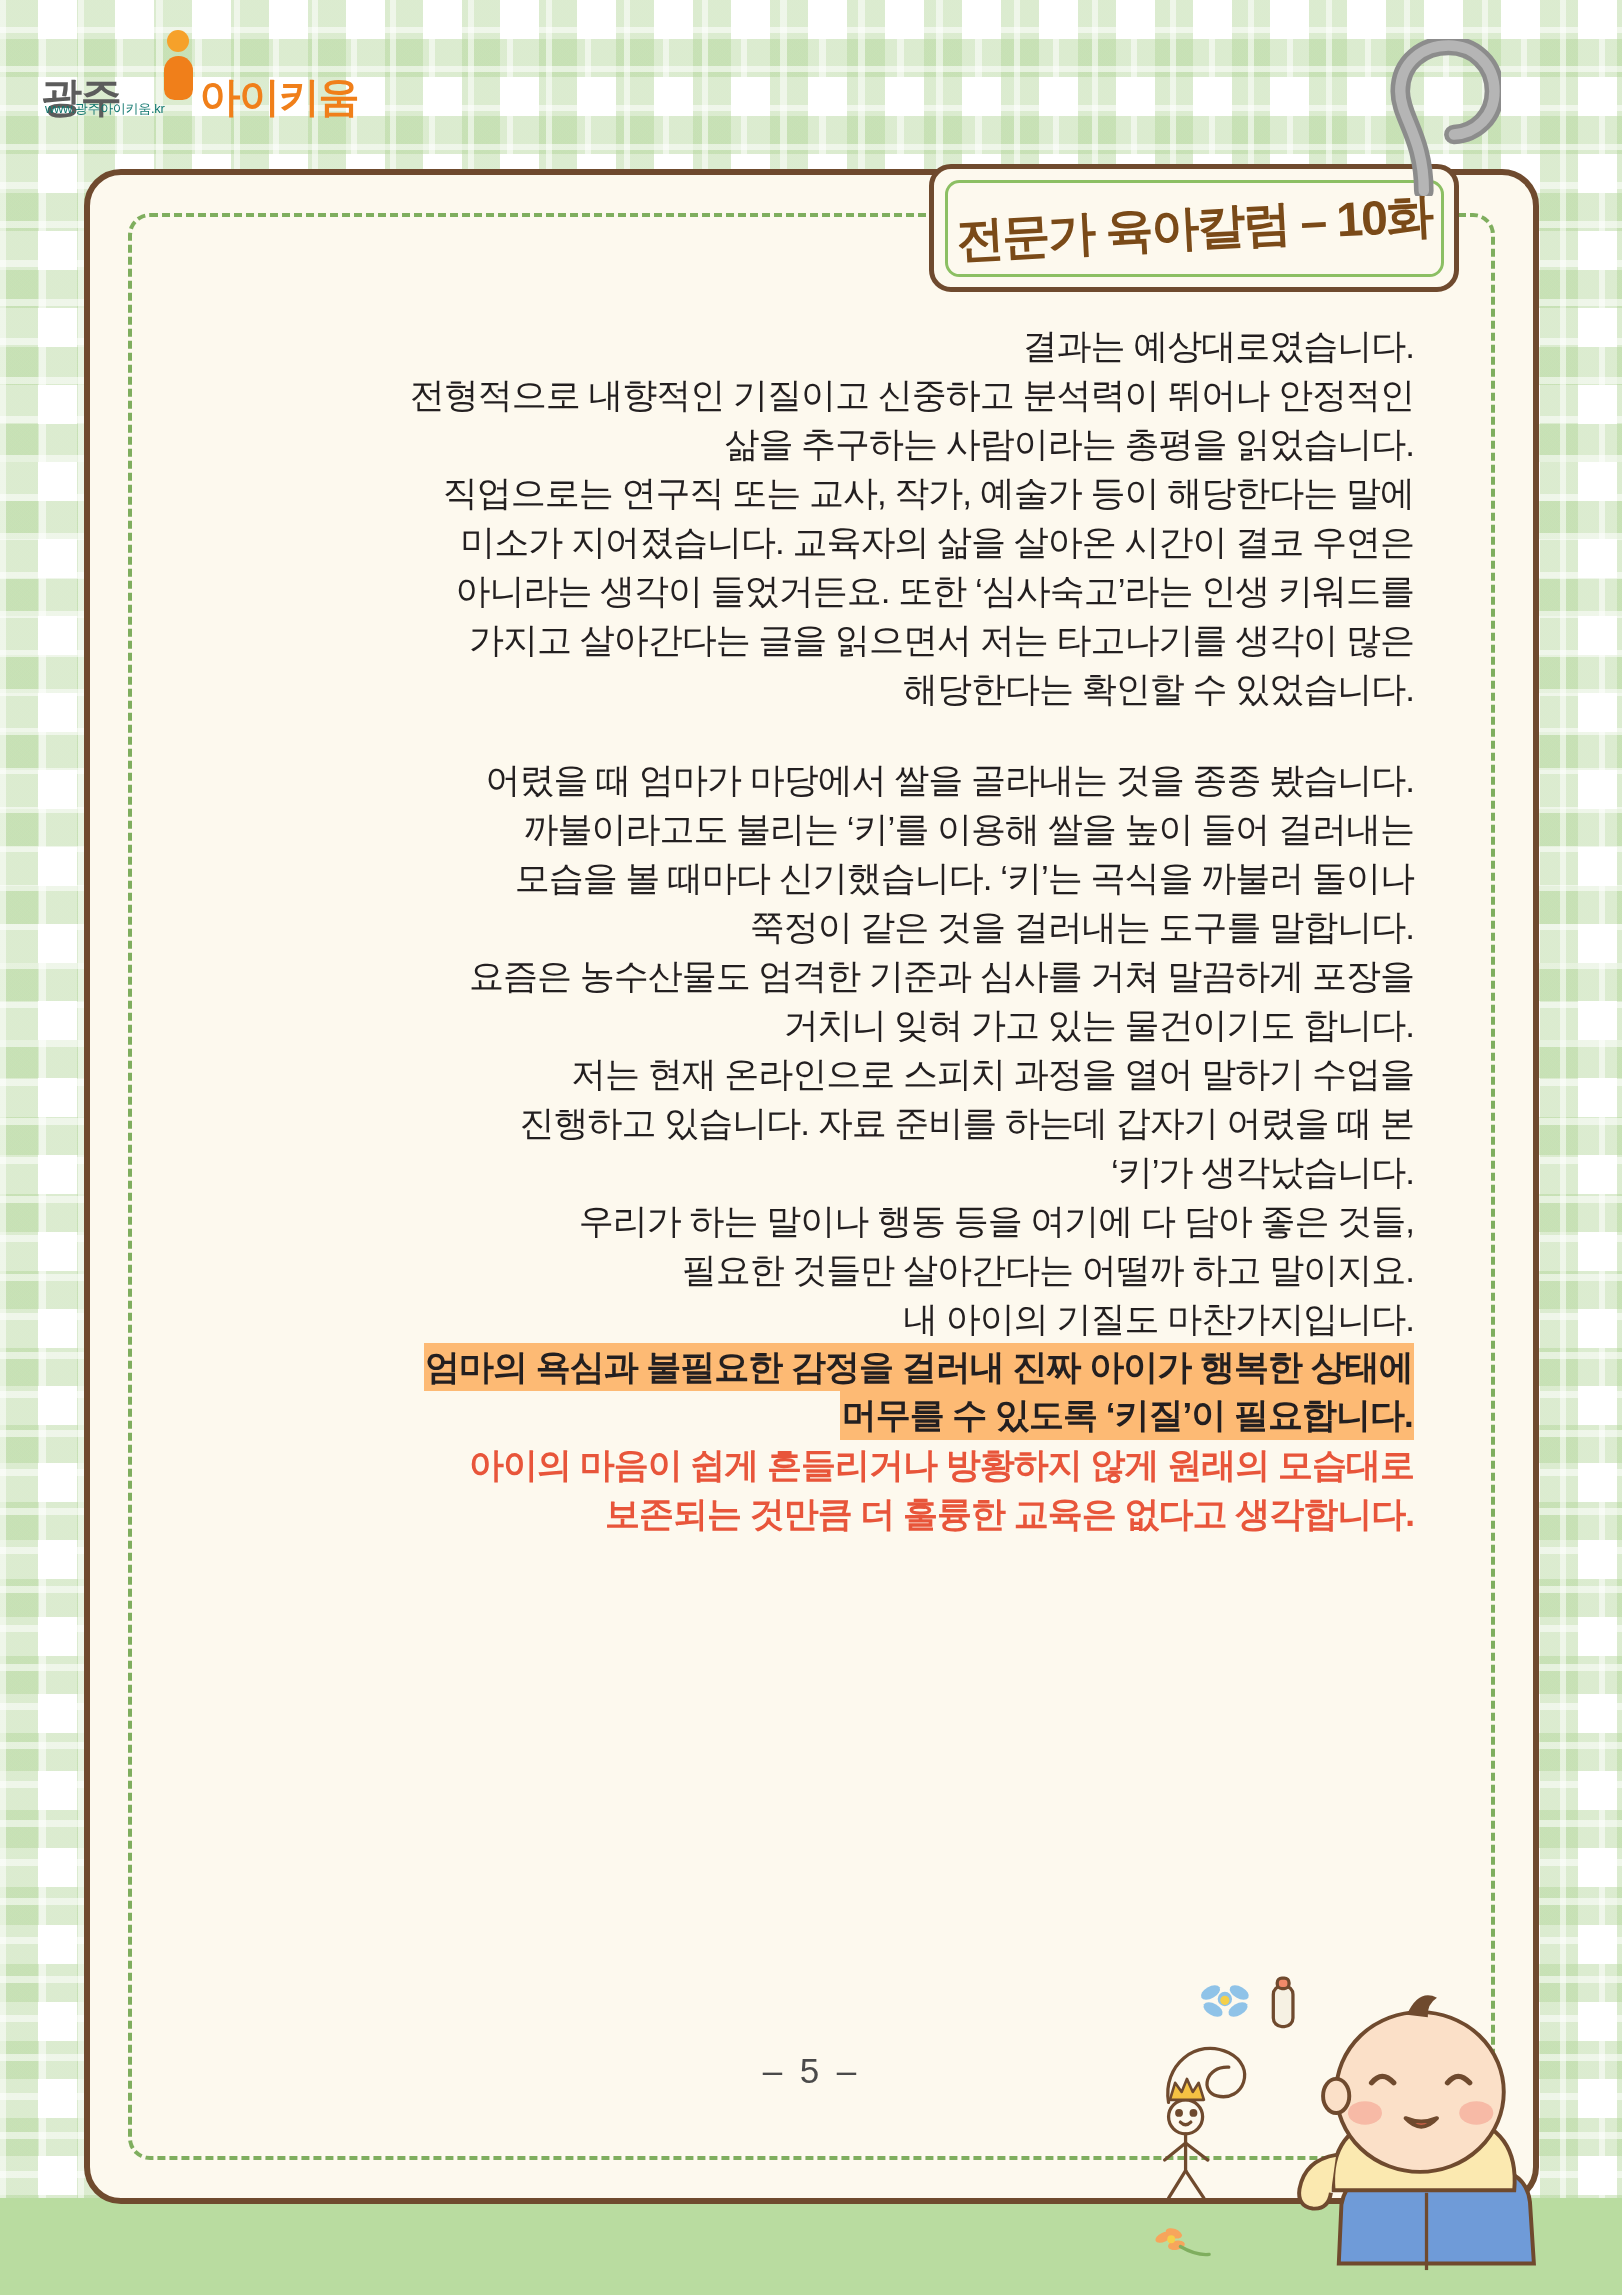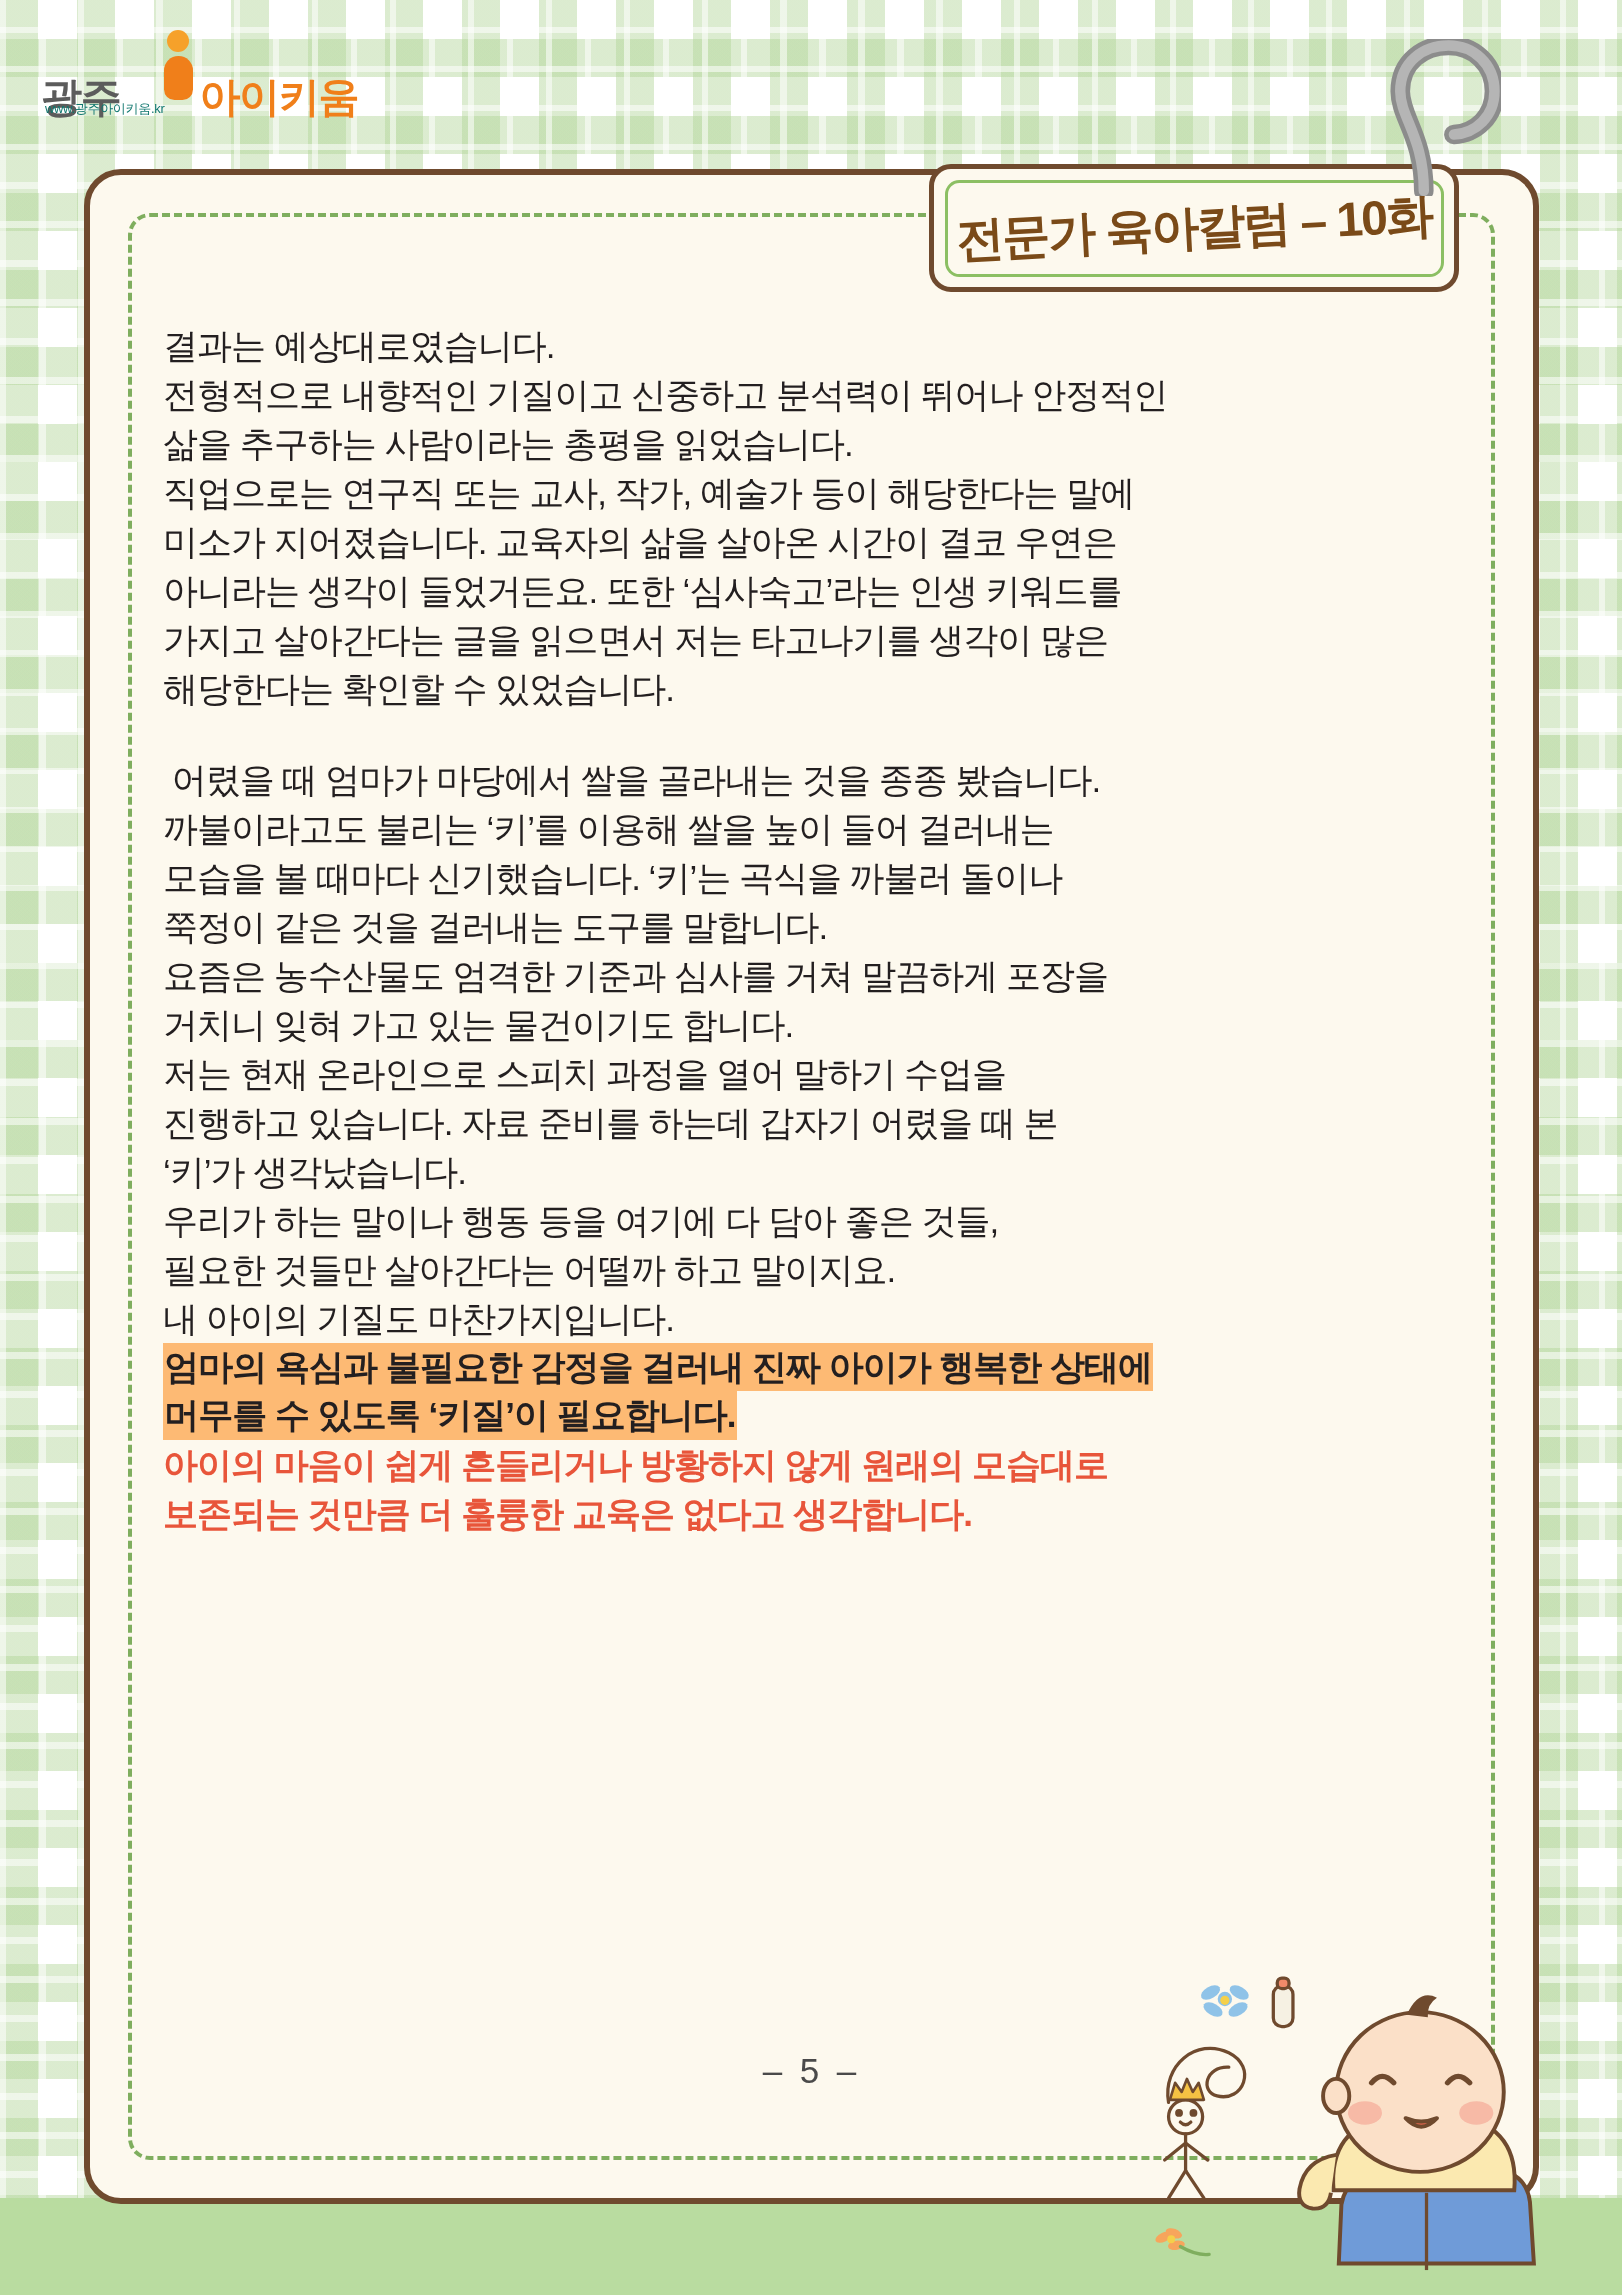--- a/index.html
+++ b/index.html
@@ -170,24 +170,25 @@
     left: 1361px;
     top: 39px;
     width: 140px;
     height: 157px;
     z-index: 7;
   }
 
   
   .content {
     position: absolute;
-    left: 163px;
+    left: 171px;
     top: 321px;
     width: 1243px;
     z-index: 6;
+    text-align: right;
   }
   .para {
     margin: 0 0 0 0;
   }
   .line {
     font-size: 35px;
     line-height: 1.40;
     color: #231f20;
     letter-spacing: -1px;
     white-space: pre-wrap;

